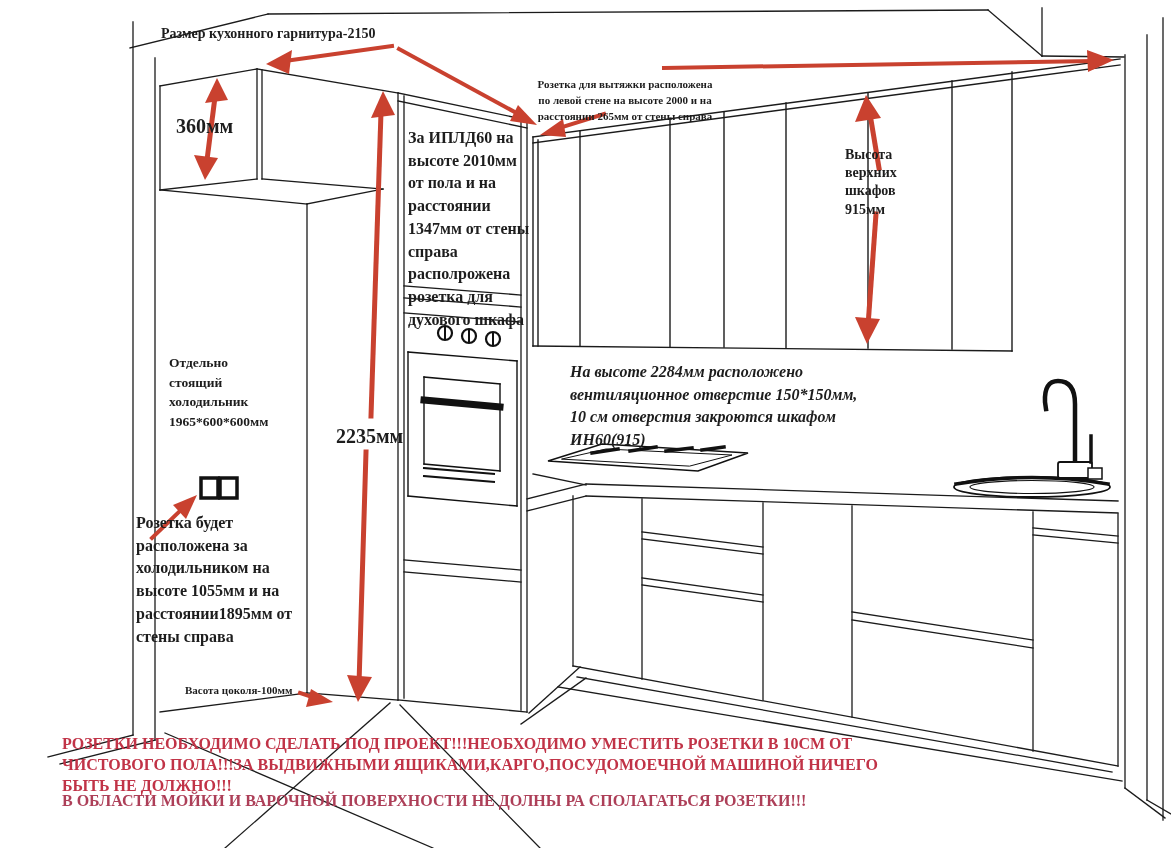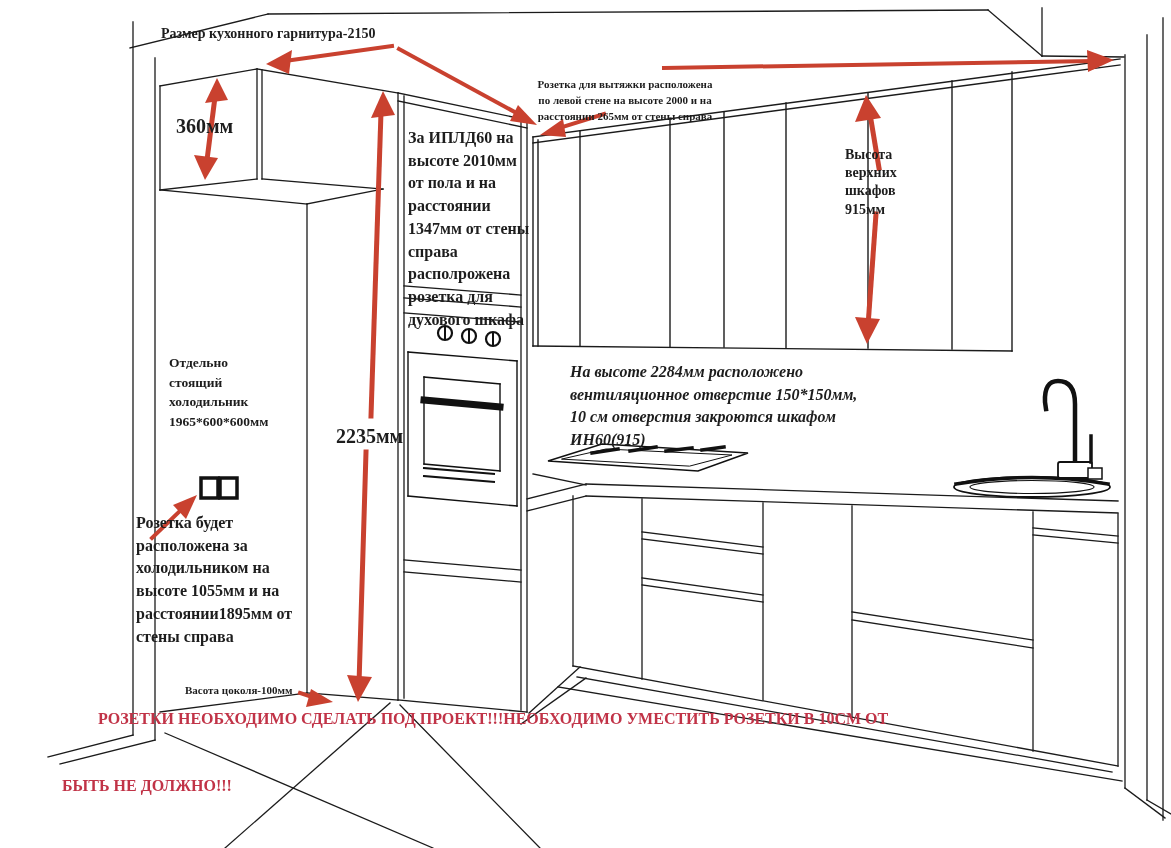--- a/index.html
+++ b/index.html
@@ -21,21 +21,21 @@
   .oven-note{left:408px;top:127px;width:127px;}
   .upper-h{left:845px;top:146px;width:68px;}
   .dim-360{left:176px;top:115px;}
   .fridge-note{left:169px;top:353px;width:108px;}
   .dim-2235{left:336px;top:425px;}
   .vent-note{left:570px;top:361px;width:294px;font-style:italic;}
   .fridge-socket-note{left:136px;top:512px;width:172px;}
   .plinth-note{left:185px;top:683px;}
   .warn{position:absolute;left:62px;font-family:"Liberation Serif",serif;font-weight:bold;
         font-size:16px;white-space:nowrap;color:#c13347;}
-  .warn1{top:710px;margin-left:36px;}
+  .warn1{top:735px;}
   .warn2{top:756px;}
   .warn3{top:777px;}
   .warn4{top:792px;color:#ad3f58;}
 </style>
 </head>
 <body>
 
 <div id="stage">
 
   <svg id="drawing" width="1171" height="848" viewBox="0 0 1171 848" stroke-linecap="square" fill="none">
@@ -255,15 +255,17 @@
 
   <div class="lbl t16 nowrap dim-2235">2235мм</div>
 
   <div class="lbl t12 vent-note">На высоте 2284мм расположено вентиляционное отверстие 150*150мм, 10 см отверстия закроются шкафом ИН60(915)</div>
 
   <div class="lbl t12 fridge-socket-note">Розетка будет расположена за холодильником на высоте 1055мм и на расстоянии1895мм от стены справа</div>
 
   <div class="lbl t11 nowrap plinth-note">Васота цоколя-100мм</div>
 
   <div class="warn warn1">РОЗЕТКИ НЕОБХОДИМО СДЕЛАТЬ ПОД ПРОЕКТ!!!НЕОБХОДИМО УМЕСТИТЬ РОЗЕТКИ В 10СМ ОТ</div>
+  <div class="warn warn2">ЧИСТОВОГО ПОЛА!!!ЗА ВЫДВИЖНЫМИ ЯЩИКАМИ,КАРГО,ПОСУДОМОЕЧНОЙ МАШИНОЙ НИЧЕГО</div>
   <div class="warn warn3">БЫТЬ НЕ ДОЛЖНО!!!</div>
+  <div class="warn warn4">В ОБЛАСТИ МОЙКИ И ВАРОЧНОЙ ПОВЕРХНОСТИ НЕ ДОЛНЫ РА СПОЛАГАТЬСЯ РОЗЕТКИ!!!</div>
 
 </div>
 
 </body></html>

